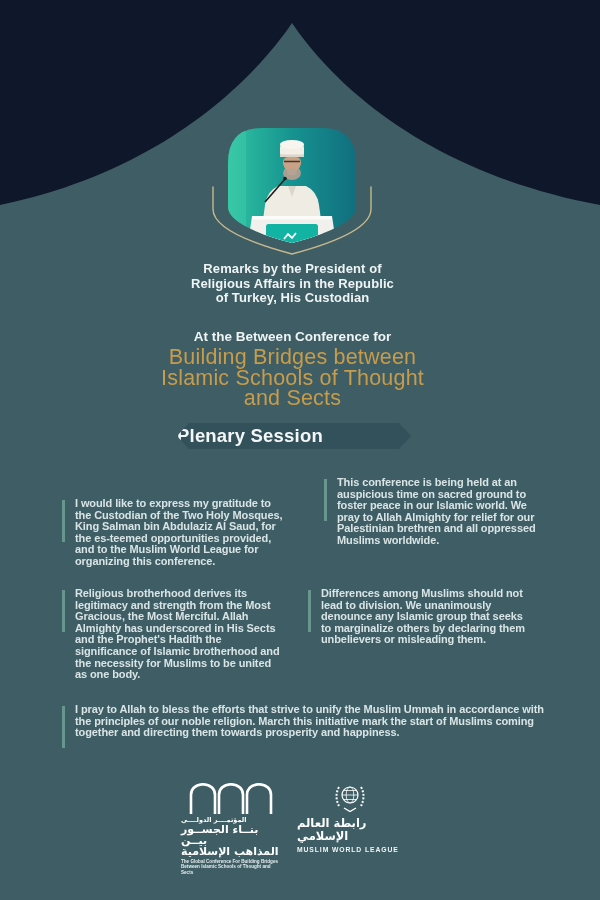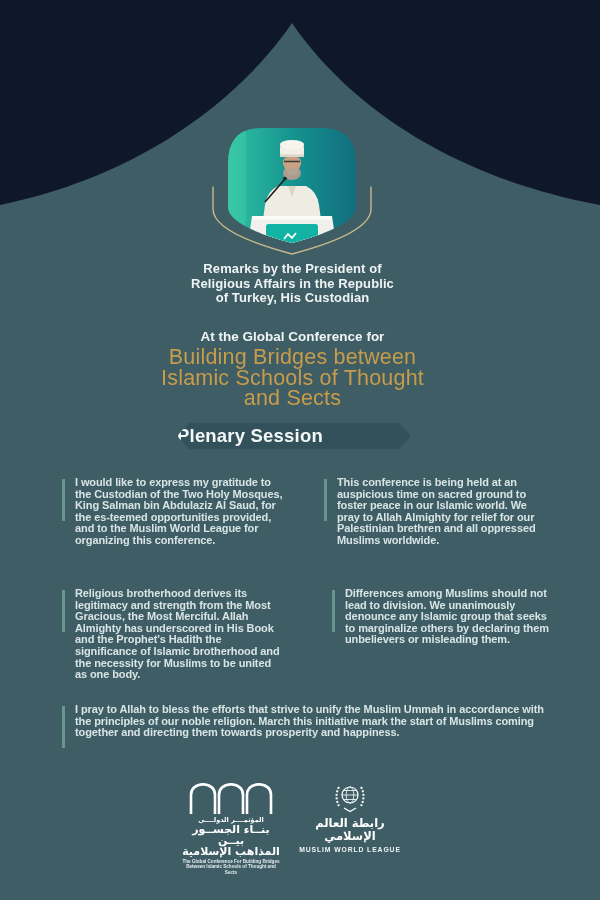--- a/index.html
+++ b/index.html
@@ -24,30 +24,30 @@
   }
   .quote{
     position:absolute;width:210px;padding-left:13px;
     font-size:11px;line-height:11.6px;font-weight:bold;color:#d9e4e5;
     letter-spacing:-0.1px;
   }
   .quote::before{
     content:"";position:absolute;left:0;top:2px;width:3px;height:42px;
     background:#6fa093;opacity:.85;
   }
-  .q1{left:62px;top:477px;}
+  .q1{left:62px;top:498px;}
   .q2{left:62px;top:588px;}
   .q3{left:324px;top:477px;}
-  .q4{left:332px;top:588px;}
+  .q4{left:308px;top:588px;}
   .closing{left:62px;top:704px;width:486px;}
   .footer{
     position:absolute;left:0;right:16px;top:783px;
     display:flex;justify-content:center;align-items:flex-start;gap:16px;
   }
-  .logo-block{color:#ffffff;text-align:center;}
+  .logo-block{color:#ffffff;text-align:left;}
   .conf-logo{width:100px;}
   .mwl-logo{width:106px;}
   .arabic{font-family:"DejaVu Sans",sans-serif;direction:rtl;}
   .conf-logo .ar-small{font-size:6.5px;line-height:8px;font-weight:bold;margin-top:2px;}
   .conf-logo .ar-bold{font-size:11px;line-height:11px;font-weight:bold;}
   .conf-logo .caption{font-size:4.6px;line-height:5.4px;color:#e6edee;margin-top:2px;font-weight:bold;}
   .mwl-logo .ar-name{font-size:11.5px;line-height:13px;font-weight:bold;margin-top:3px;}
   .mwl-logo .en-name{font-size:6.8px;letter-spacing:.9px;font-weight:bold;margin-top:3px;color:#f2f6f6;}
   .icon-row{display:flex;justify-content:center;}
 </style>
@@ -101,32 +101,32 @@
     <path d="M11,64 L11,86 Q11,110 90,131 Q169,110 169,86 L169,64" fill="none" stroke="#c8b88b" stroke-width="1.4" stroke-linecap="round"></path>
   </svg>
 
   <div class="center-col intro">
     <div>Remarks by the President of</div>
     <div>Religious Affairs in the Republic</div>
     <div>of Turkey, His Custodian</div>
   </div>
 
 
-  <div class="center-col conf-intro">At the Global Conference for</div>
+  <div class="center-col conf-intro">At the Between Conference for</div>
 
   <div class="center-col conf-title">
     <div>Building Bridges between</div>
     <div>Islamic Schools of Thought</div>
     <div>and Sects</div>
   </div>
 
   <div class="badge">Plenary Session</div>
 
   <div class="quote q1">I would like to express my gratitude to the Custodian of the Two Holy Mosques, King Salman bin Abdulaziz Al Saud, for the es-teemed opportunities provided, and to the Muslim World League for organizing this conference.</div>
-  <div class="quote q2">Religious brotherhood derives its legitimacy and strength from the Most Gracious, the Most Merciful. Allah Almighty has underscored in His Book and the Prophet's Hadith the significance of Islamic brotherhood and the necessity for Muslims to be united as one body.</div>
+  <div class="quote q2">Religious brotherhood derives its legitimacy and strength from the Most Gracious, the Most Merciful. Allah Almighty has underscored in His Sects and the Prophet's Hadith the significance of Islamic brotherhood and the necessity for Muslims to be united as one body.</div>
   <div class="quote q3">This conference is being held at an auspicious time on sacred ground to foster peace in our Islamic world. We pray to Allah Almighty for relief for our Palestinian brethren and all oppressed Muslims worldwide.</div>
   <div class="quote q4">Differences among Muslims should not lead to division. We unanimously denounce any Islamic group that seeks to marginalize others by declaring them unbelievers or misleading them.</div>
   <div class="quote closing">I pray to Allah to bless the efforts that strive to unify the Muslim Ummah in accordance with the principles of our noble religion. March this initiative mark the start of Muslims coming together and directing them towards prosperity and happiness.</div>
 
   <div class="footer">
 
     <div class="logo-block conf-logo">
       <div class="icon-row">
         <svg width="86" height="31" viewBox="0 0 86 31" aria-hidden="true">
           <g fill="none" stroke="#ffffff" stroke-width="2.6" stroke-linejoin="miter">

